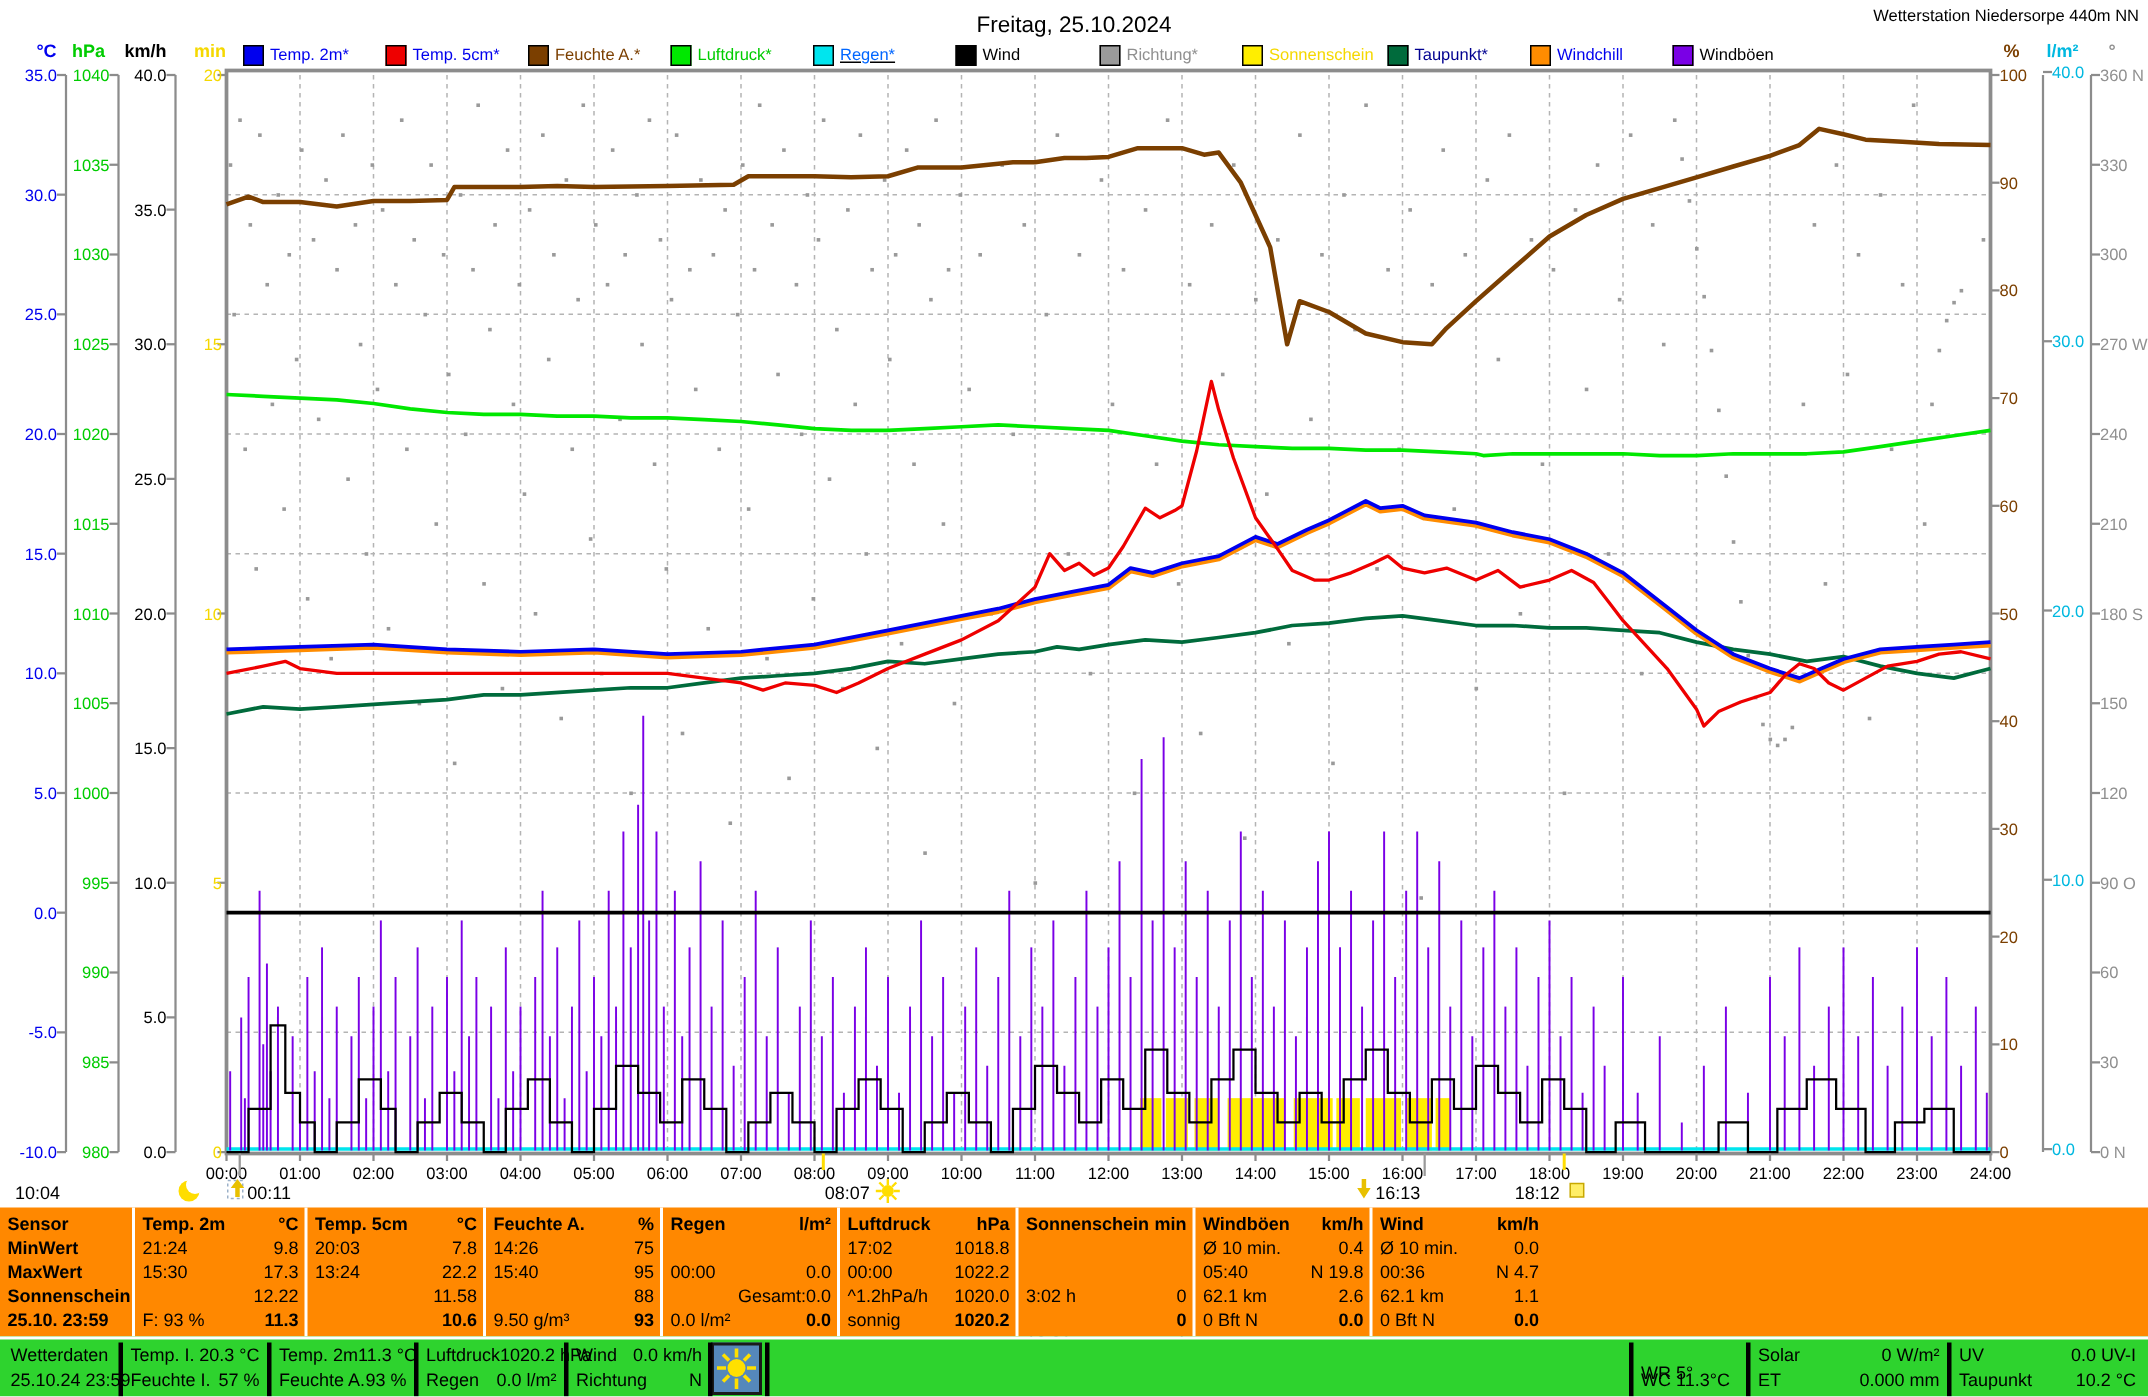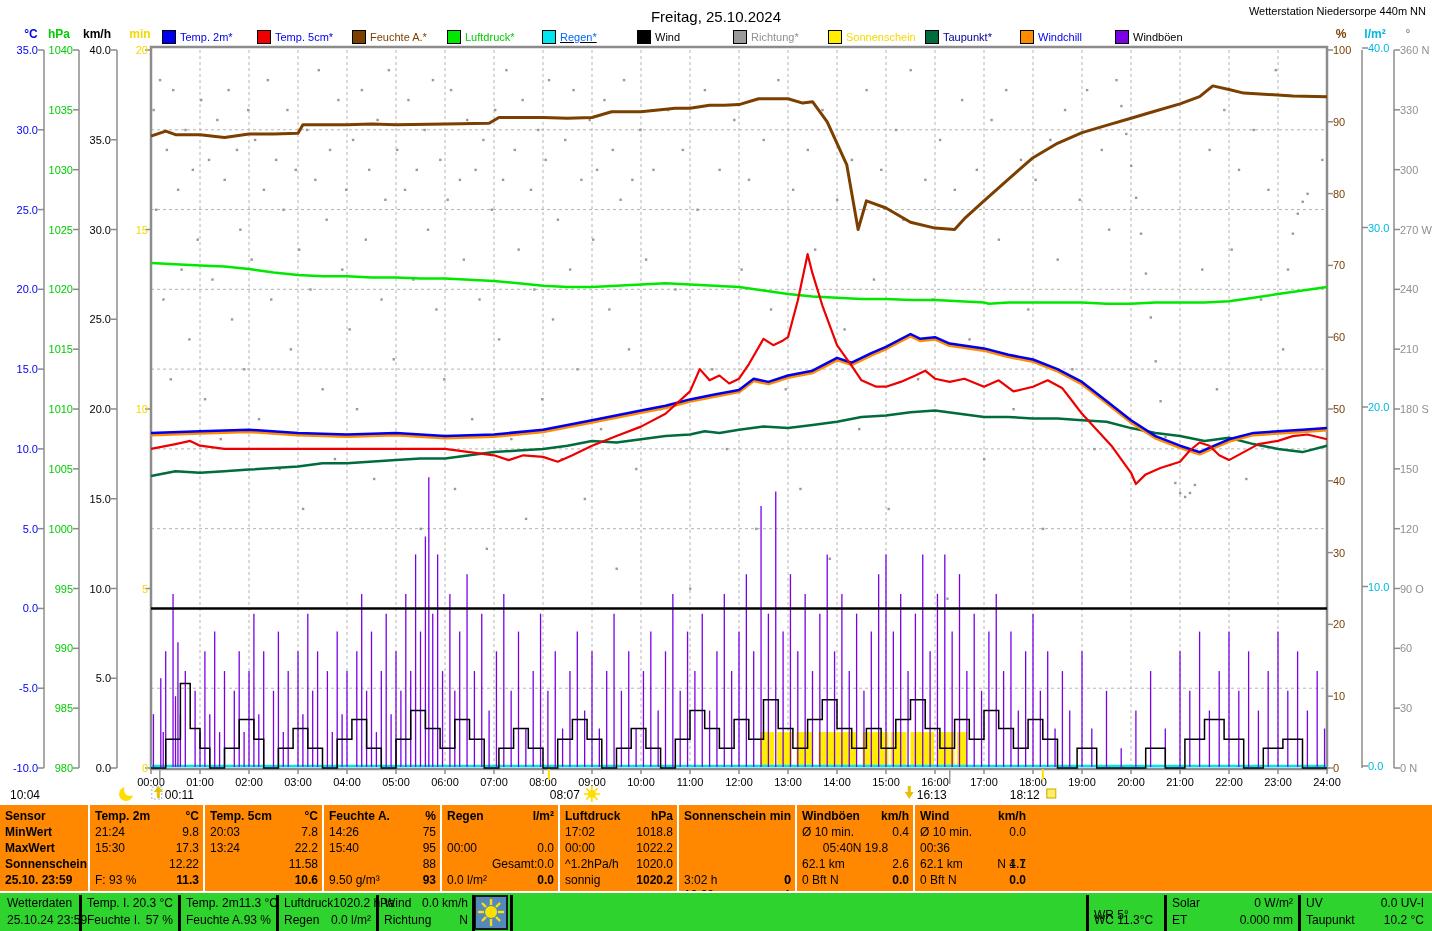--- a/index.html
+++ b/index.html
@@ -895,39 +895,39 @@
           <span class="rt bold">min</span>
         </div>
         <div class="trow" style="top: 19px;">
           <span class="lt"></span>
           <span class="rt"></span>
         </div>
         <div class="trow" style="top: 35px; margin-top: 47px;">
           <span class="lt">12:26</span>
           <span class="rt">1</span>
         </div>
-        <div class="trow" style="top: 51px; margin-top: 16px;">
+        <div class="trow" style="top: 51px;">
           <span class="lt">3:02 h</span>
           <span class="rt">0</span>
         </div>
         <div class="trow" style="top: 67px;">
           <span class="lt"></span>
           <span class="rt bold">0</span>
         </div>
       </div>
       <div class="tcol sep" style="left: 795px; width: 118px;">
         <div class="trow" style="top: 3px;">
           <span class="lt bold">Windböen</span>
           <span class="rt bold">km/h</span>
         </div>
         <div class="trow" style="top: 19px;">
           <span class="lt">Ø 10 min.</span>
           <span class="rt">0.4</span>
         </div>
-        <div class="trow" style="top: 35px; justify-content: center;">
+        <div class="trow" style="top: 35px;">
           <span class="lt">05:40</span>
           <span class="rt">N 19.8</span>
         </div>
         <div class="trow" style="top: 51px;">
           <span class="lt">62.1 km</span>
           <span class="rt">2.6</span>
         </div>
         <div class="trow" style="top: 67px;">
           <span class="lt">0 Bft N</span>
           <span class="rt bold">0.0</span>
@@ -935,21 +935,21 @@
       </div>
       <div class="tcol sep" style="left: 913px; width: 117px;">
         <div class="trow" style="top: 3px;">
           <span class="lt bold">Wind</span>
           <span class="rt bold">km/h</span>
         </div>
         <div class="trow" style="top: 19px;">
           <span class="lt">Ø 10 min.</span>
           <span class="rt">0.0</span>
         </div>
-        <div class="trow" style="top: 35px; flex-direction: column;">
+        <div class="trow" style="top: 35px;">
           <span class="lt">00:36</span>
           <span class="rt">N 4.7</span>
         </div>
         <div class="trow" style="top: 51px;">
           <span class="lt">62.1 km</span>
           <span class="rt">1.1</span>
         </div>
         <div class="trow" style="top: 67px;">
           <span class="lt">0 Bft N</span>
           <span class="rt bold">0.0</span>

